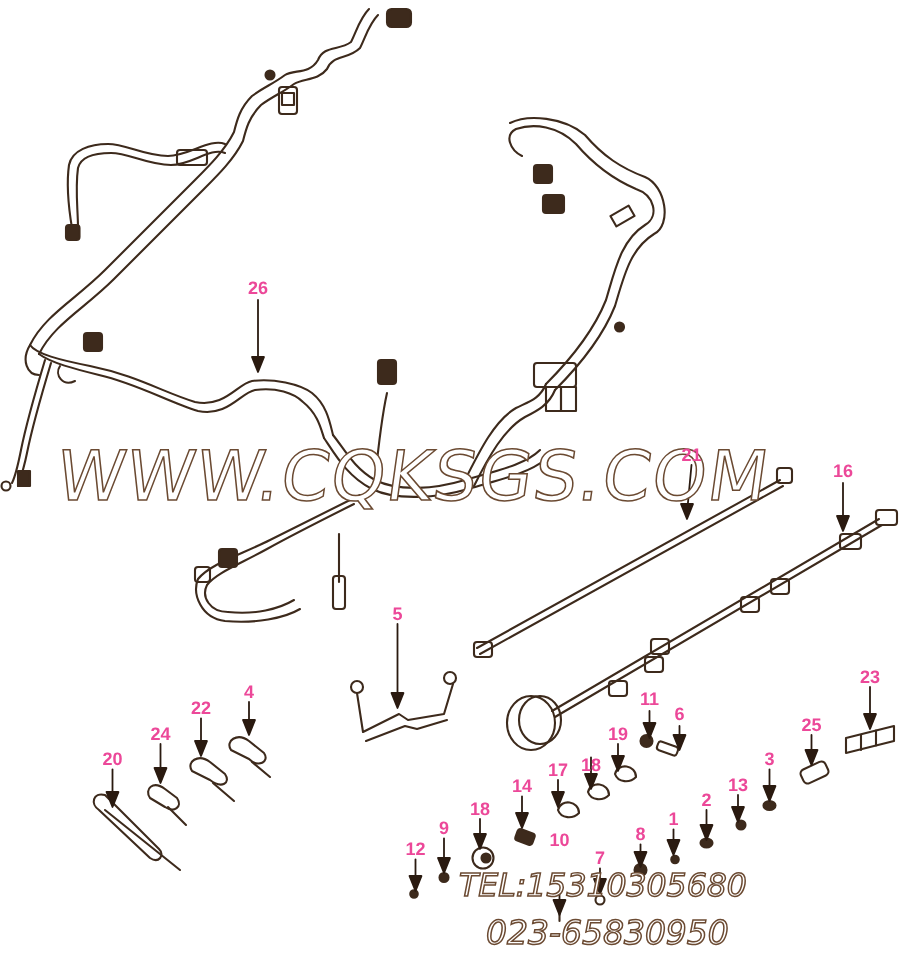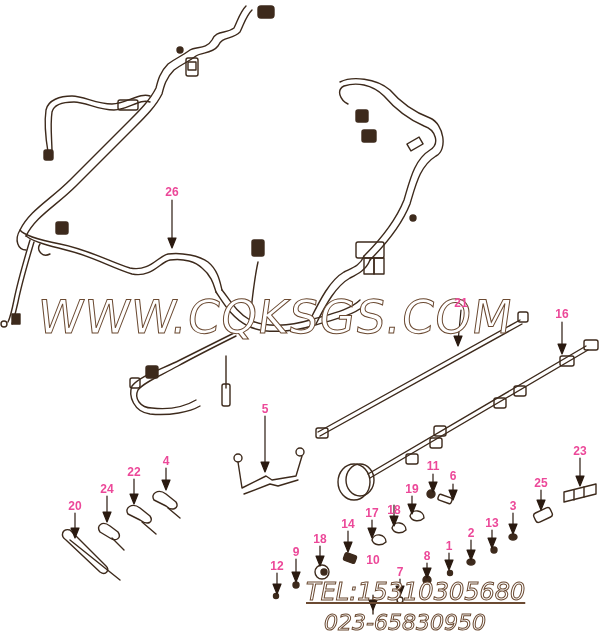--- a/index.html
+++ b/index.html
@@ -1,21 +1,21 @@
 <!DOCTYPE html>
 <html><head>
   <meta charset="utf-8">
   <style>
     html, body { margin: 0; padding: 0; }
     body { width: 600px; height: 644px; background: #ffffff; position: relative; overflow: hidden; font-family: "Liberation Sans", sans-serif; }
     #canvas { position: absolute; left: 0; top: 0; width: 600px; height: 644px; }
     .callout { position: absolute; font-family: "Liberation Sans", sans-serif; font-weight: bold; font-size: 12px; color: #ec4899; line-height: 12px; transform: translateX(-50%); white-space: nowrap; }
     .watermark { position: absolute; font-family: "DejaVu Sans", sans-serif; color: #ffffff; -webkit-text-stroke: 1px #6b4a32; white-space: nowrap; letter-spacing: 1px; }
     .wm-url { left: 38px; top: 290px; font-size: 46px; transform: skewX(-8deg); }
-    .wm-tel { left: 306px; top: 578px; font-size: 24px; font-style: italic; letter-spacing: 0px; text-decoration: underline; }
+    .wm-tel { left: 306px; top: 578px; font-size: 21px; font-style: italic; letter-spacing: 0px; }
     .wm-phone { left: 324px; top: 610px; font-size: 22px; font-style: italic; letter-spacing: 0px; }
   </style>
 </head>
 <body>
 
 <svg id="canvas" width="600" height="644" viewBox="0 0 600 644" xmlns="http://www.w3.org/2000/svg">
   <g fill="none" stroke="#3d2a1c" stroke-width="1.4" stroke-linecap="round" stroke-linejoin="round">
 
     <g>
 

